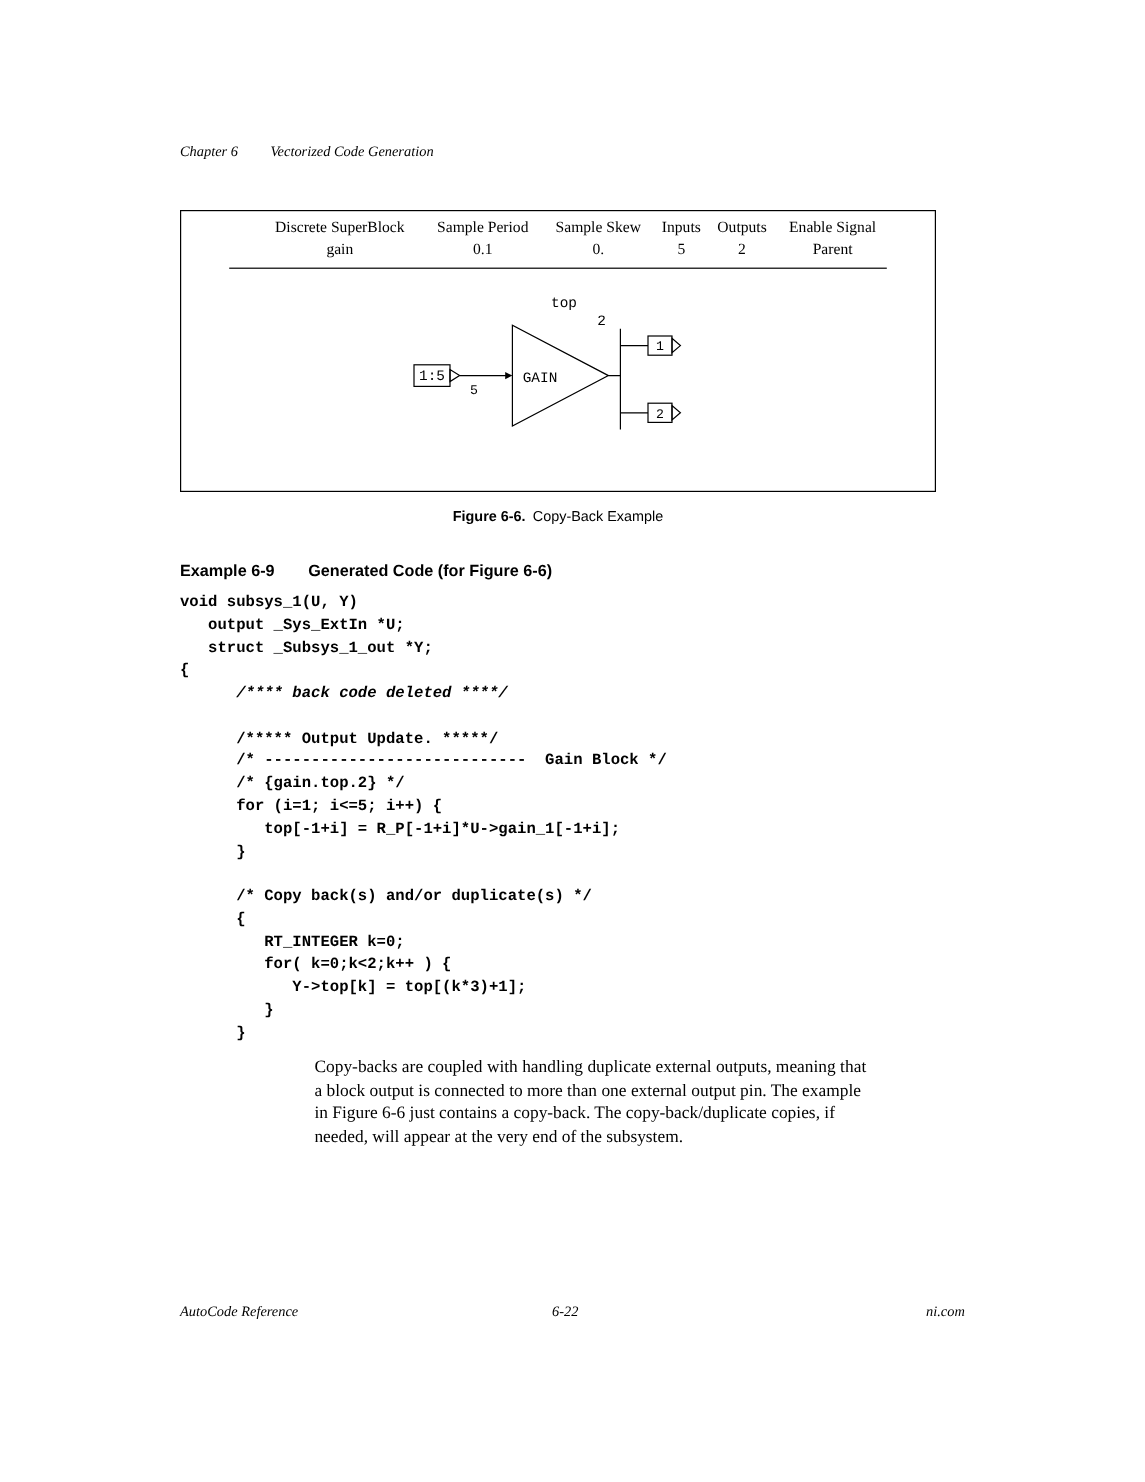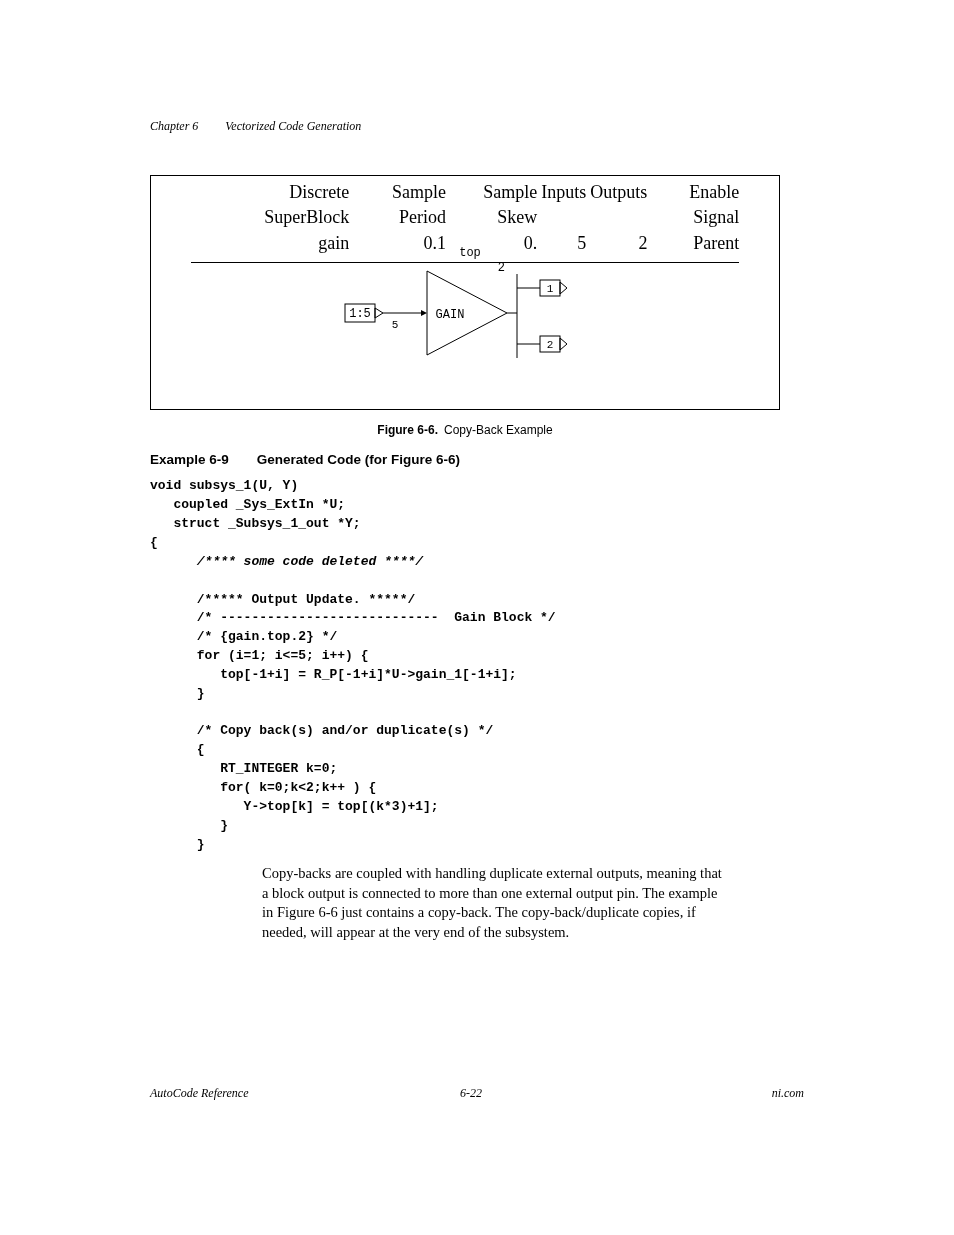--- a/index.html
+++ b/index.html
@@ -31,22 +31,22 @@
     border: 1px solid #000;
     width: 630px;
     height: 235px;
     position: relative;
     box-sizing: border-box;
   }
   .fig-table {
     width: 100%;
     border-collapse: collapse;
     font-family: "Times New Roman", serif;
-    font-size: 18px;
-    text-align: right;
+    font-size: 13px;
+    text-align: center;
   }
   .fig-table td {
     padding: 4px 2px 1px 2px;
     vertical-align: top;
   }
   .fig-table tr.vals td {
     padding-top: 0;
     padding-bottom: 6px;
   }
   .fig-rule {
@@ -57,21 +57,21 @@
     text-align: center;
     font-size: 12px;
     margin-top: 12px;
     width: 630px;
   }
   .figure-caption b { font-family: Arial, Helvetica, sans-serif; font-weight: bold; }
   .example-heading {
     font-family: Arial, Helvetica, sans-serif;
     font-weight: bold;
     font-size: 13.5px;
-    margin-top: 12px;
+    margin-top: 28px;
   }
   .example-heading .gap { display: inline-block; width: 28px; }
   .code-block {
     font-family: "Courier New", Courier, monospace;
     font-weight: bold;
     font-size: 13px;
     white-space: pre;
     line-height: 1.45;
     margin-top: 8px;
   }
@@ -182,24 +182,24 @@
 
   <div class="figure-caption">
     <b>Figure 6-6.</b>&nbsp;&nbsp;<span style="font-family:Arial,Helvetica,sans-serif">Copy-Back Example</span>
   </div>
 
   <div class="example-heading">
     <span>Example 6-9</span><span class="gap"></span><span>Generated Code (for Figure 6-6)</span>
   </div>
 
   <div class="code-block"><span>void subsys_1(U, Y)</span>
-<span>   coupled _Sys_ExtIn *U;</span>
+<span>   output _Sys_ExtIn *U;</span>
 <span>   struct _Subsys_1_out *Y;</span>
 <span>{</span>
-<span class="ital">      /**** some code deleted ****/</span>
+<span class="ital">      /**** back code deleted ****/</span>
 <span></span>
 <span>      /***** Output Update. *****/</span>
 <span>      /* ----------------------------  Gain Block */</span>
 <span>      /* {gain.top.2} */</span>
 <span>      for (i=1; i&lt;=5; i++) {</span>
 <span>         top[-1+i] = R_P[-1+i]*U-&gt;gain_1[-1+i];</span>
 <span>      }</span>
 <span></span>
 <span>      /* Copy back(s) and/or duplicate(s) */</span>
 <span>      {</span>

